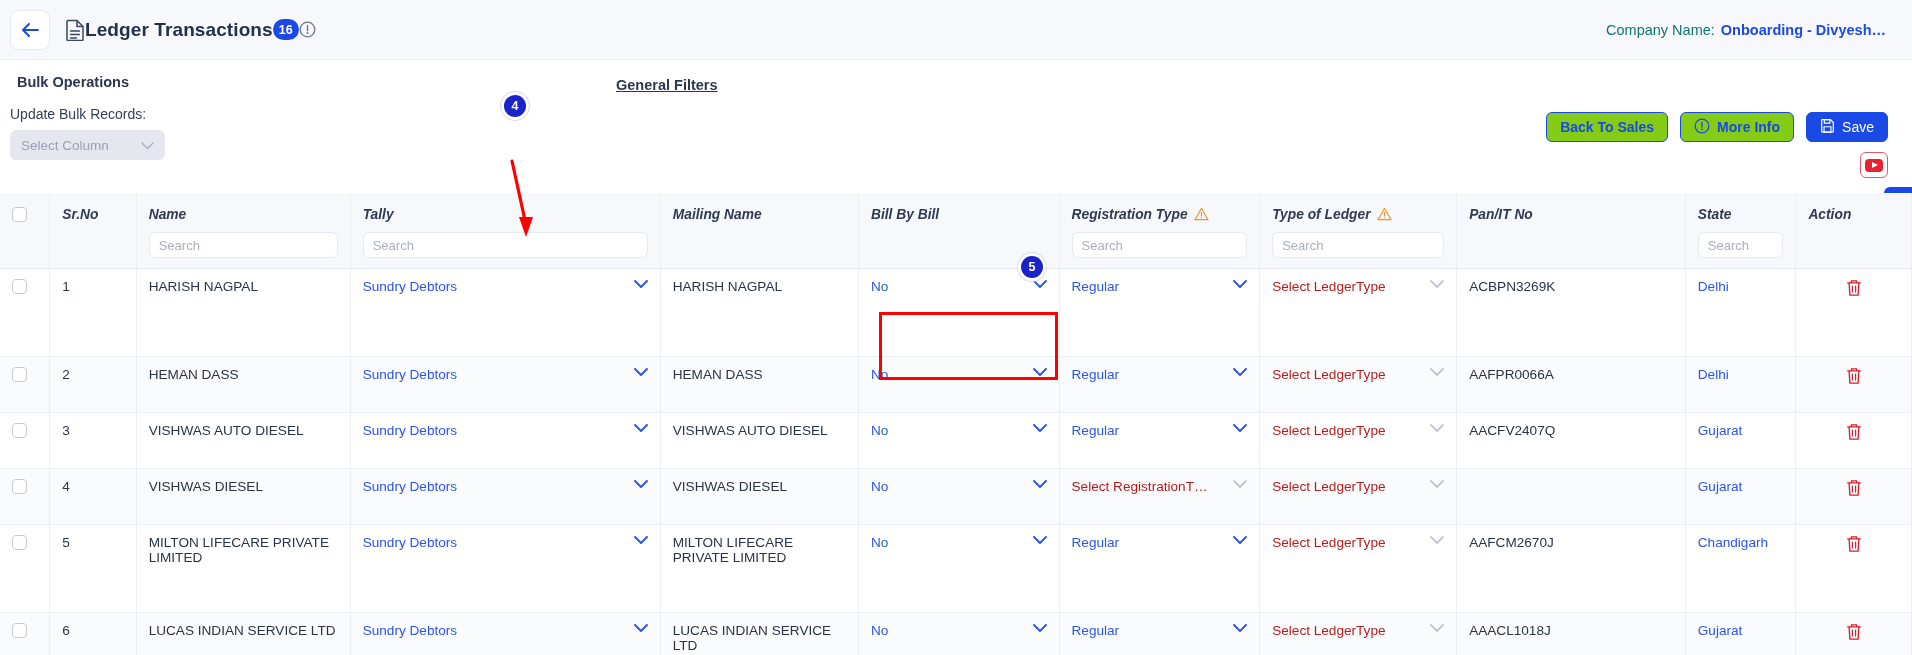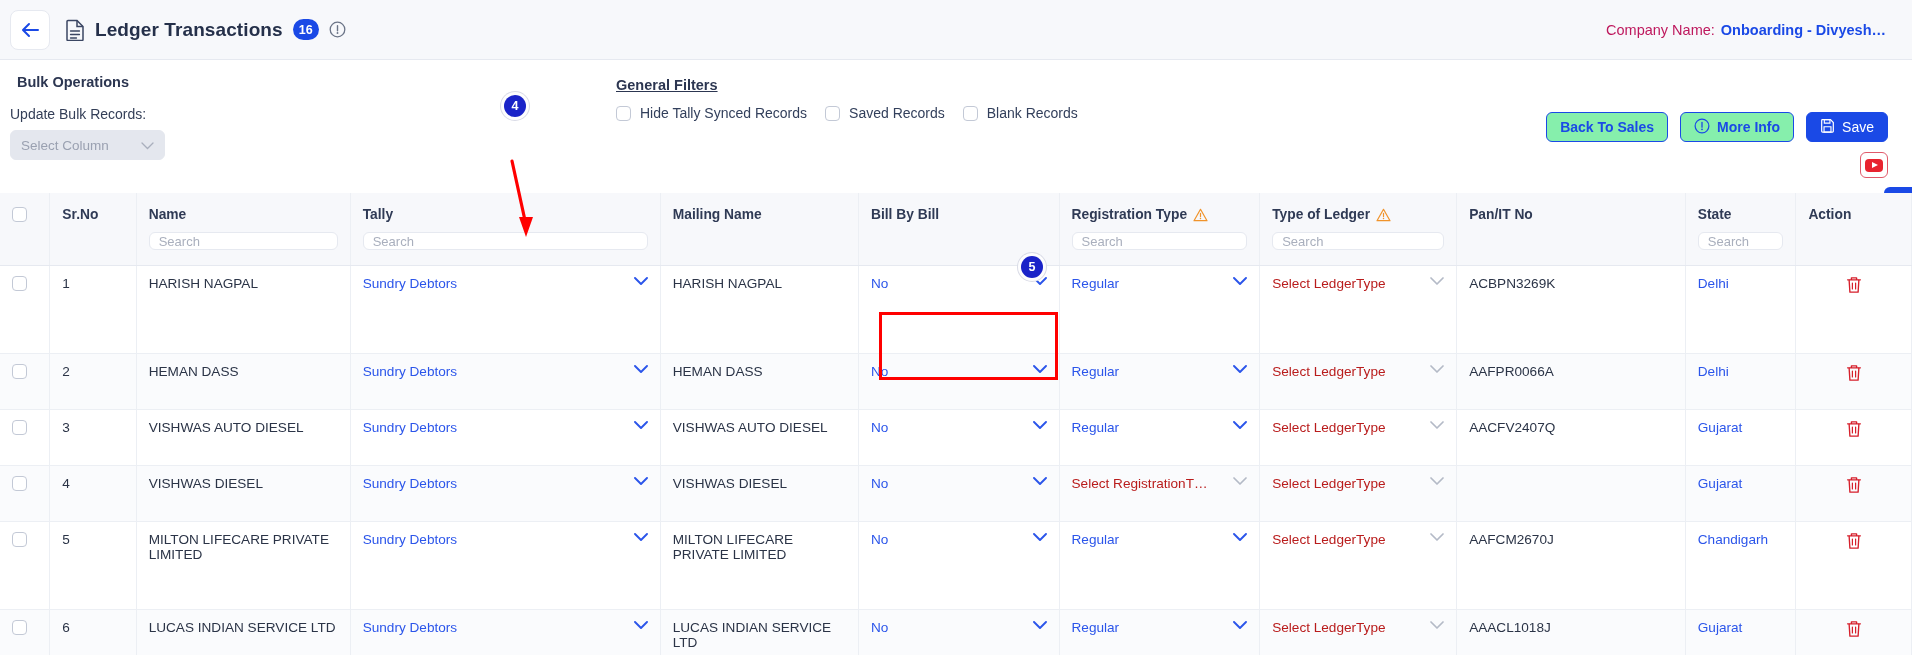--- a/index.html
+++ b/index.html
@@ -20,31 +20,31 @@
     display: flex; align-items: center;
     padding: 0 26px 0 10px;
   }
   .back-btn {
     width: 40px; height: 40px; border-radius: 8px;
     background: #ffffff; border: 1px solid #e6e9f0;
     display: flex; align-items: center; justify-content: center;
     cursor: pointer; flex: none;
   }
   .back-btn svg { display:block; }
-  .title-group { display:flex; align-items:center; gap:10px; margin-left: 16px; }
+  .title-group { display:flex; align-items:center; gap:0; margin-left: 16px; }
   .doc-icon { width:19px; height:22px; display:block; }
   .page-title { font-size: 19px; font-weight: 700; color: #25304a; letter-spacing:.1px; }
   .count-badge {
     background: #1a49e6; color:#fff; font-size: 12.5px; font-weight:700;
     border-radius: 999px; min-width: 25px; height: 21px; padding: 0 6px;
     display:flex; align-items:center; justify-content:center;
   }
   .info-circle { width:17px; height:17px; display:block; }
   .topbar-right { margin-left:auto; display:flex; align-items:center; gap:6px; font-size:14.5px; }
-  .company-label { color:#be185d; }
+  .company-label { color:#0f766e; }
   .company-value { color:#1a49e6; font-weight:600; max-width:200px; }
 
   
   .toolbar { position:relative; height:133px; background:#fff; }
   .bulk-title {
     position:absolute; left:10px; top:14px;
     font-size:14.5px; font-weight:700; color:#2c3651;margin-left:7px;
   }
   .bulk-sub {
     position:absolute; left:10px; top:46px;
@@ -72,21 +72,21 @@
     width:15px; height:15px; border:1.4px solid #c3c9d6; border-radius:4px;
     background:#fff; flex:none;
   }
   .gf-item span { font-size:14px; color:#33405c; }
 
   .btn-row { position:absolute; right:24px; top:52px; display:flex; align-items:center; gap:12px; }
   .btn {
     height:30px; border-radius:6px; display:flex; align-items:center; gap:7px;
     padding:0 13px; font-size:14px; cursor:pointer; white-space:nowrap;
   }
-  .btn-outline { background:#86efac; border:1.3px solid #1a49e6; color:#1a49e6; font-weight:600; }
+  .btn-outline { background:#84cc16; border:1.3px solid #1a49e6; color:#1a49e6; font-weight:600; }
   .btn-primary { background:#1a49e6; border:1.3px solid #1a49e6; color:#fff; font-weight:400; }
 
   .yt-btn {
     position:absolute; right:24px; top:92px;
     width:28px; height:26px; border:1.2px solid #e05a6b; border-radius:6px;
     background:#fff; display:flex; align-items:center; justify-content:center; cursor:pointer;
   }
   .yt-inner { width:18px; height:13px; background:#e8232f; border-radius:4px;
     display:flex; align-items:center; justify-content:center; }
   .yt-tri { width:0;height:0;border-left:6px solid #fff;border-top:3.5px solid transparent;border-bottom:3.5px solid transparent; margin-left:2px;}
@@ -109,24 +109,24 @@
 
   
   .table-wrap { position:absolute; left:0; top:193px; width:1912px; height:462px; overflow:hidden; }
   table { border-collapse: collapse; width:1912px; table-layout:fixed; }
   thead th {
     background:#f7f8fb; border-bottom:1px solid #e6e9f0; border-right:1px solid #eceff4;
     text-align:left; vertical-align:top;
     padding:14px 12px 10px 12px; height:72px;
     font-size:13.8px; font-weight:700; color:#2f3a55;
   }
-  th .hdr { display:flex; align-items:center; gap:6px; }
+  th .hdr { display:flex; gap:6px;font-style:italic; }
   .warn-ico { width:15px; height:14px; display:block; }
   .search-box {
-    margin-top:10px; height:18px; border:1px solid #e6e9f0; border-radius:6px;
+    margin-top:10px; height:26px; border:1px solid #e6e9f0; border-radius:6px;
     background:#fff; display:flex; align-items:center; padding:0 9px;
     font-size:13px; color:#a9afbd; font-weight:400;
   }
   tbody td {
     border-bottom:1px solid #eceff4; border-right:1px solid #eceff4;
     padding:10px 12px; vertical-align:top; font-size:13.6px; color:#2b3447;
     height:56px;
   }
   tbody tr:nth-child(odd) td { background:#ffffff; }
   tbody tr:nth-child(even) td { background:#fafbfd; }
@@ -198,34 +198,20 @@
     <div class="select-column">
       <span>Select Column</span>
       <span class="chev">
         <svg width="13" height="8" viewBox="0 0 13 8" fill="none">
             <path d="M1 1l5.5 5.5L12 1" stroke="#a9afbd" stroke-width="1.3" stroke-linecap="round"></path>
           </svg>
       </span>
     </div>
 
     <div class="gf-title">General Filters</div>
-    <div class="gf-row">
-      <label class="gf-item">
-        <span class="cbx"></span>
-        <span>Hide Tally Synced Records</span>
-      </label>
-      <label class="gf-item">
-        <span class="cbx"></span>
-        <span>Saved Records</span>
-      </label>
-      <label class="gf-item">
-        <span class="cbx"></span>
-        <span>Blank Records</span>
-      </label>
-    </div>
 
     <div class="btn-row">
       <div class="btn btn-outline">
         <span>Back To Sales</span>
       </div>
       <div class="btn btn-outline">
         <span>
           <svg width="16" height="16" viewBox="0 0 17 17" fill="none">
             <circle cx="8.5" cy="8.5" r="7.3" stroke="#1a49e6" stroke-width="1.3"></circle>
             <path d="M8.5 4.7v5" stroke="#1a49e6" stroke-width="1.4" stroke-linecap="round"></path>

